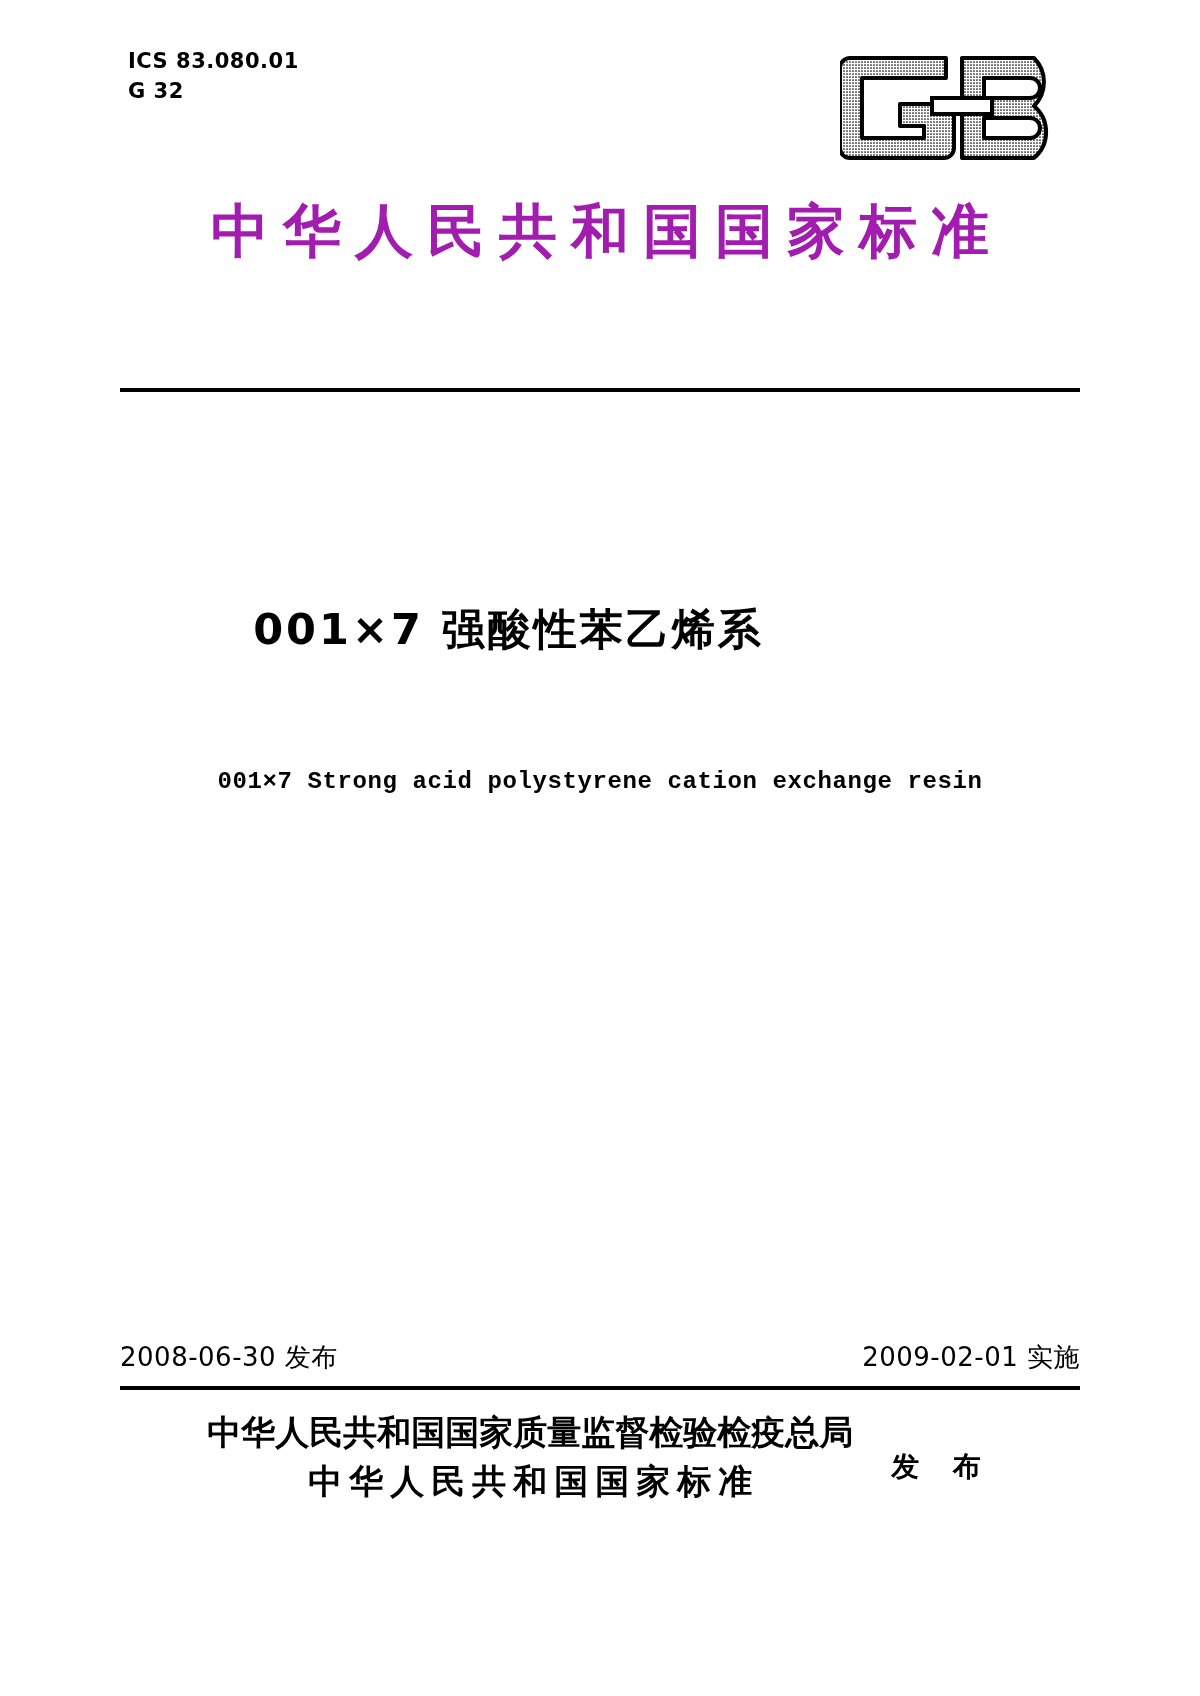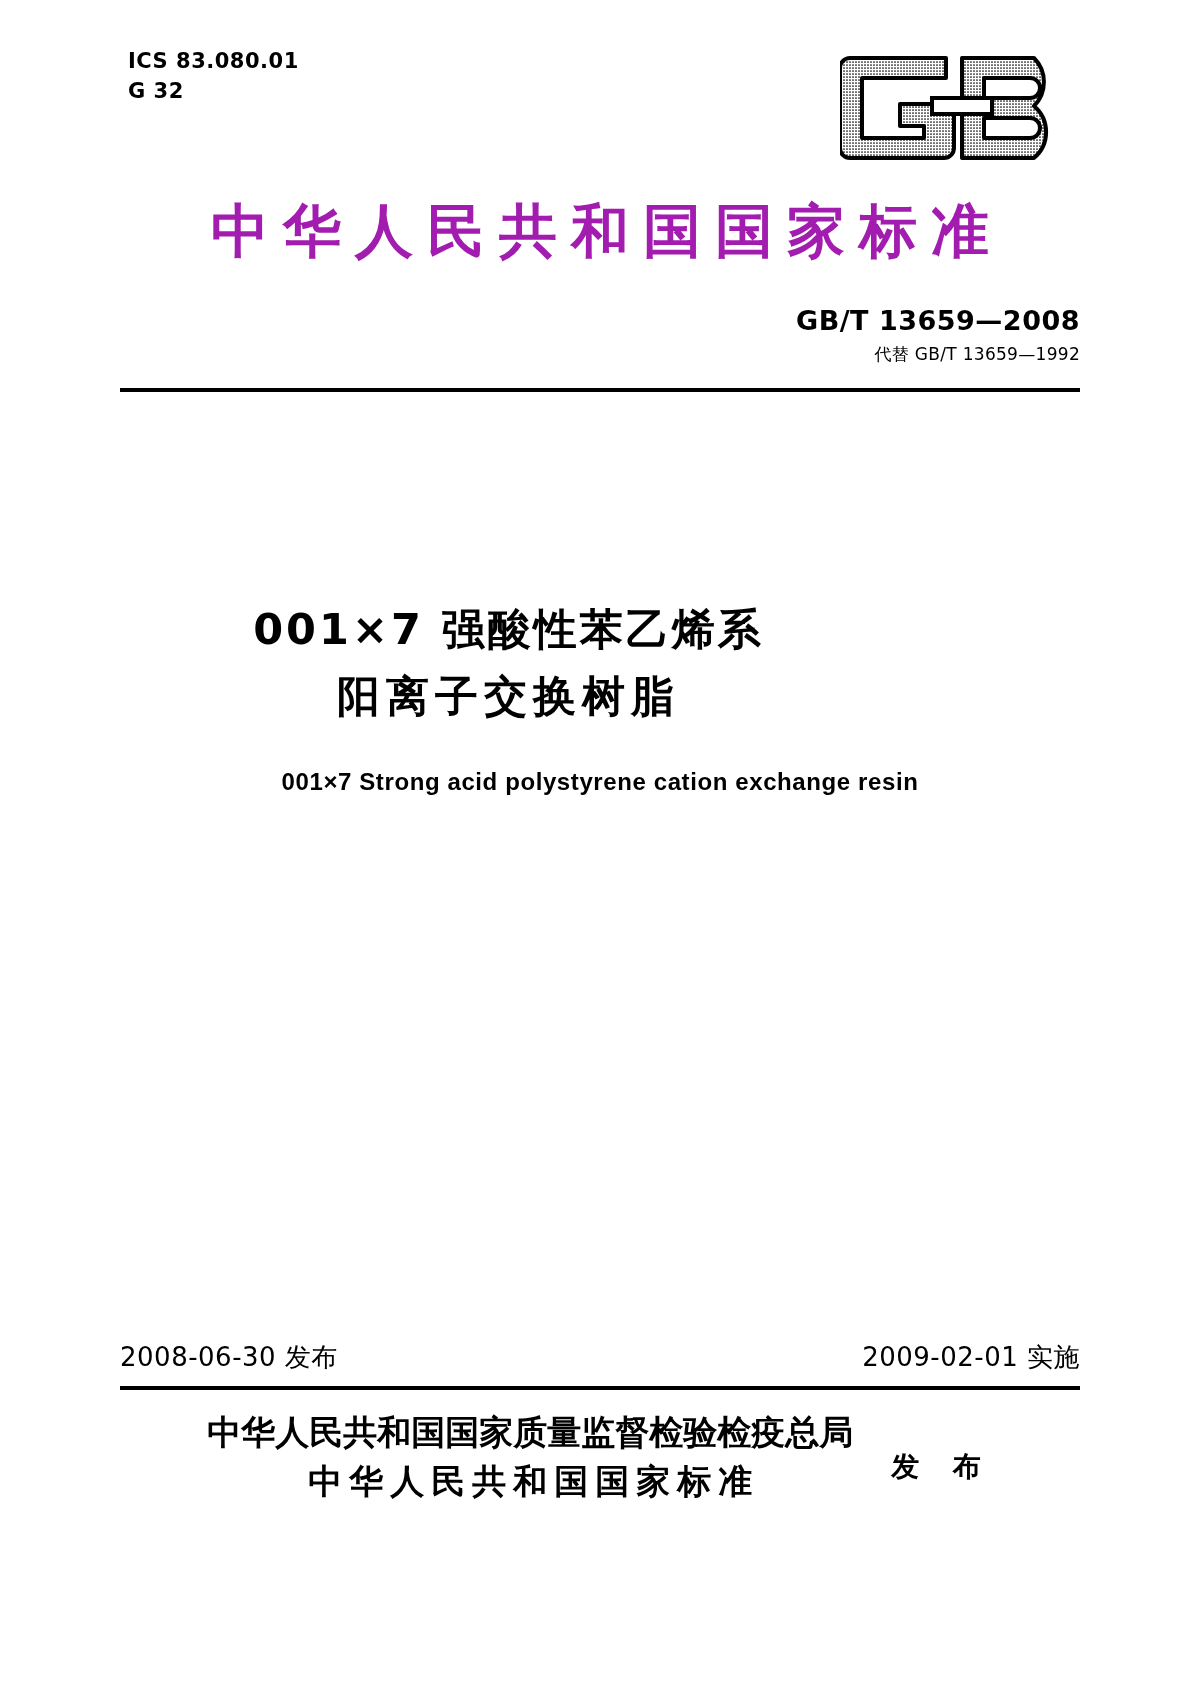--- a/index.html
+++ b/index.html
@@ -104,21 +104,21 @@
     letter-spacing: 3px;
   }
   .doc-title .line2 { letter-spacing: 6px; }
 
   .doc-title-en {
     position: absolute;
     left: 0;
     top: 760px;
     width: 1200px;
     text-align: center;
-    font-family: Liberation Sans, sans-serif;
+    font-family: Liberation Mono, monospace;
     font-weight: bold;
     font-size: 24px;
     letter-spacing: 0.6px;
   }
 
   
   .footer-dates {
     position: absolute;
     left: 120px;
     top: 1332px;
@@ -195,30 +195,25 @@
       <g transform="translate(118,0)">
         <path d="M4 6 H76 A34 34 0 0 1 76 54 A34 34 0 0 1 76 106 H4 Z M26 26 V46 H72 A10 10 0 0 0 72 26 Z M26 66 V86 H72 A10 10 0 0 0 72 66 Z" fill="url(#hatch)" stroke="#000" stroke-width="4" stroke-linejoin="round"></path>
       </g>
 
       <rect x="92" y="46" width="60" height="16" fill="#ffffff" stroke="#000" stroke-width="4"></rect>
     </svg>
   </div>
 
   <div class="cn-standard-title">中华人民共和国国家标准</div>
 
-  <div class="std-number">
-    <div class="main">GB/T 13659—2008</div>
-    <div class="replaces">代替 GB/T 13659—1992</div>
-  </div>
 
   <div class="rule"></div>
 
   <div class="doc-title">
     <div class="line1">001×7 强酸性苯乙烯系</div>
-    <div class="line2">阳离子交换树脂</div>
   </div>
 
   <div class="doc-title-en">001×7 Strong acid polystyrene cation exchange resin</div>
 
   <div class="footer-dates">
     <span>2008-06-30 发布</span>
     <span>2009-02-01 实施</span>
   </div>
 
   <div class="rule-bottom"></div>

